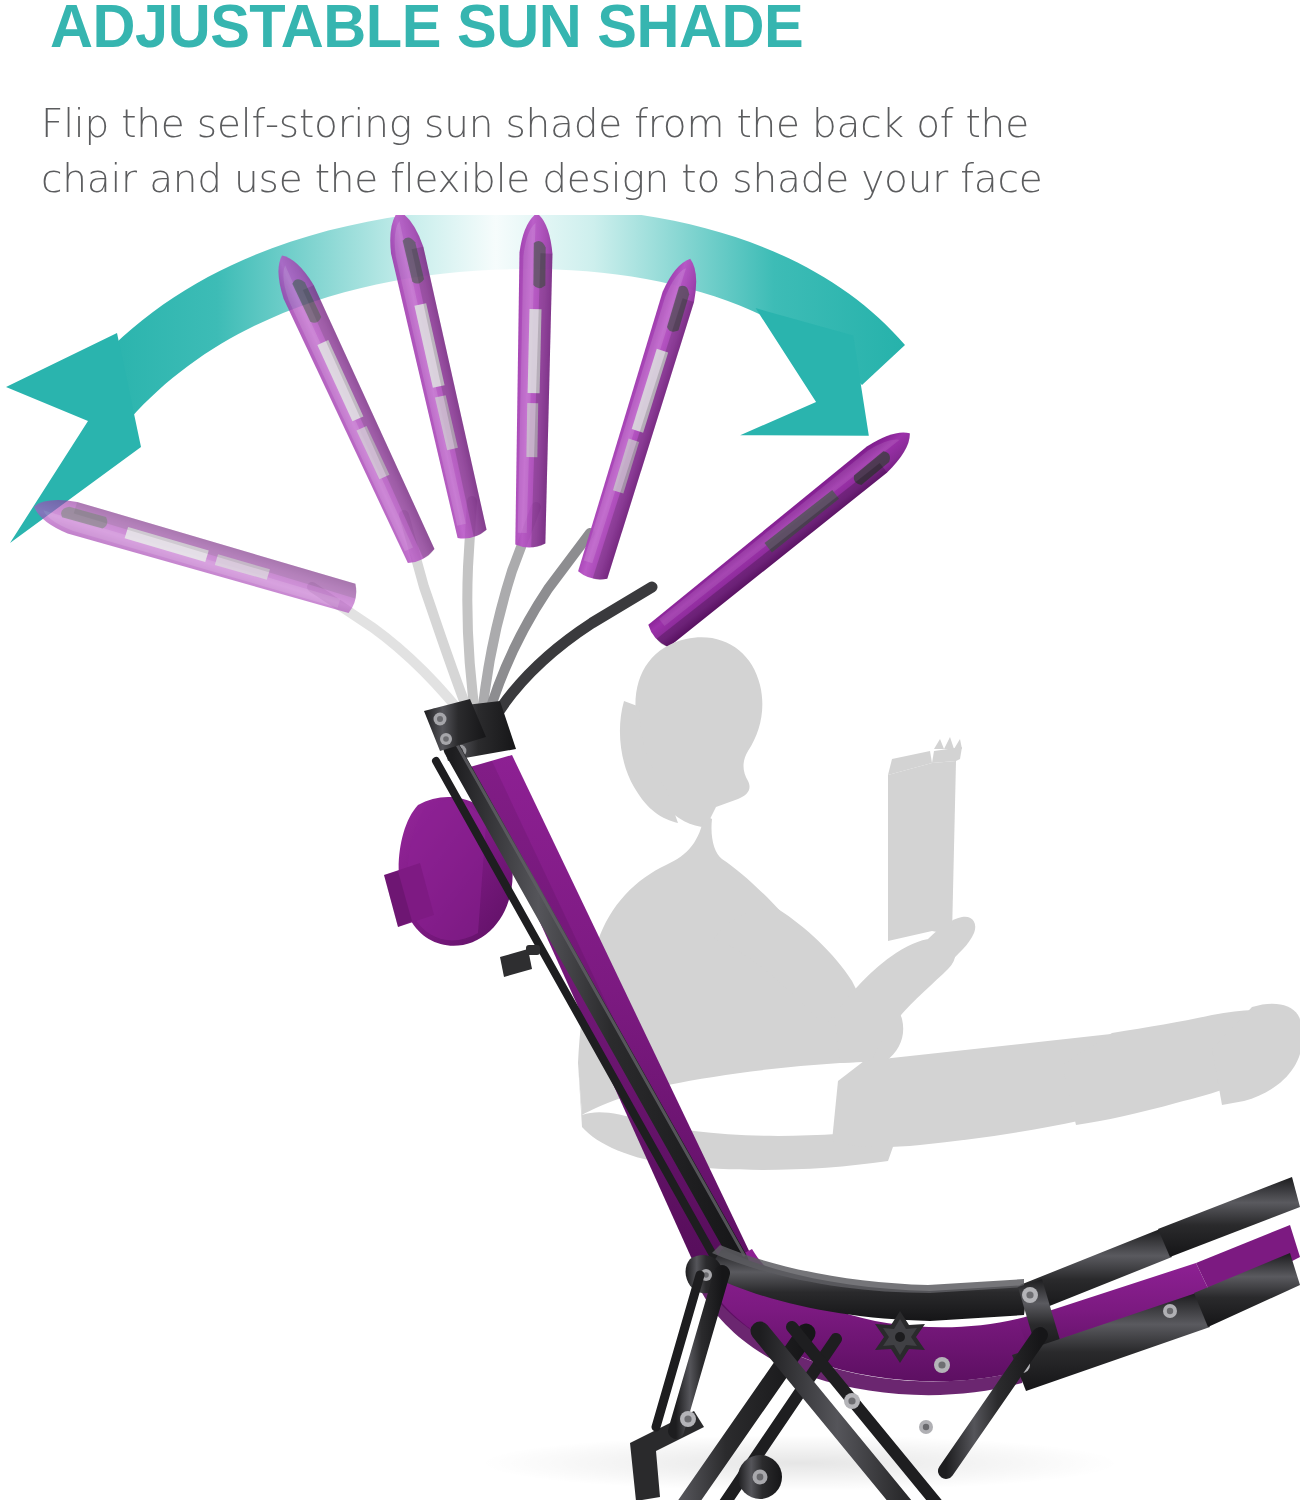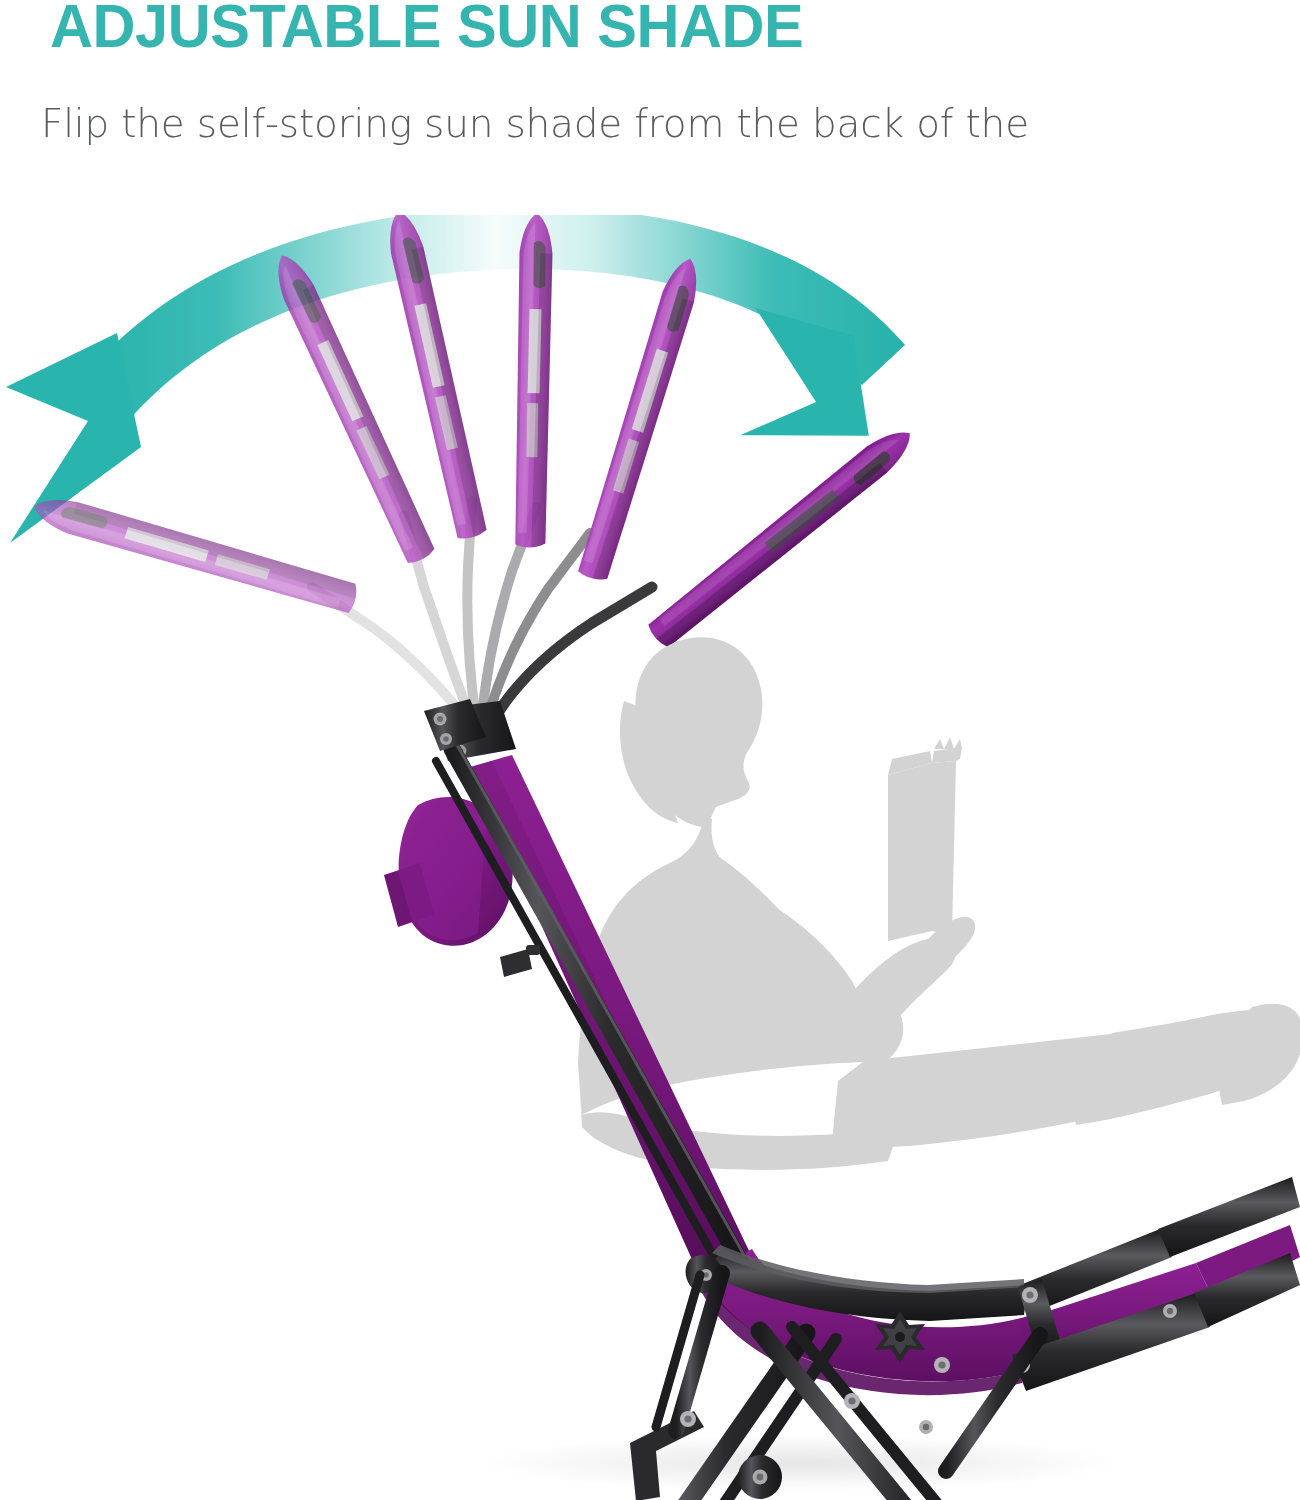--- a/index.html
+++ b/index.html
@@ -33,20 +33,21 @@
 </style>
 </head>
 <body>
 
 <div id="stage">
 
   <div class="headline">ADJUSTABLE SUN SHADE</div>
 
   <div class="subhead">
     <span class="ln">Flip the self-storing sun shade from the back of the</span>
+    <span class="ln">chair and use the flexible design to shade your face</span>
   </div>
 
   <div id="art">
   <svg viewBox="0 0 1300 1285" xmlns="http://www.w3.org/2000/svg">
     <defs>
       <linearGradient id="arcGrad" x1="0" y1="0" x2="1" y2="0">
         <stop offset="0.00" stop-color="#26b2ab"></stop>
         <stop offset="0.16" stop-color="#3dbcb6"></stop>
         <stop offset="0.40" stop-color="#c9eeec"></stop>
         <stop offset="0.50" stop-color="#f6fcfc"></stop>

